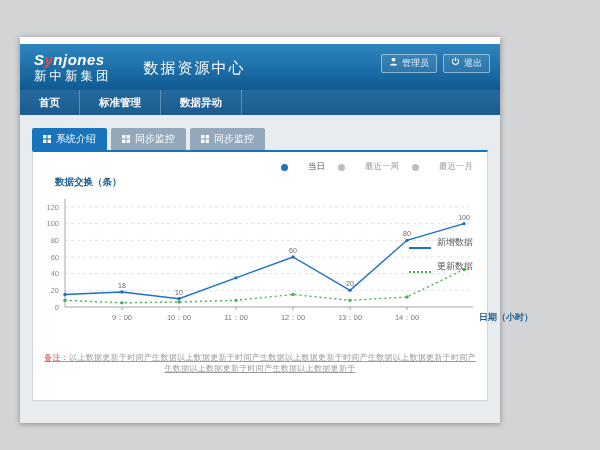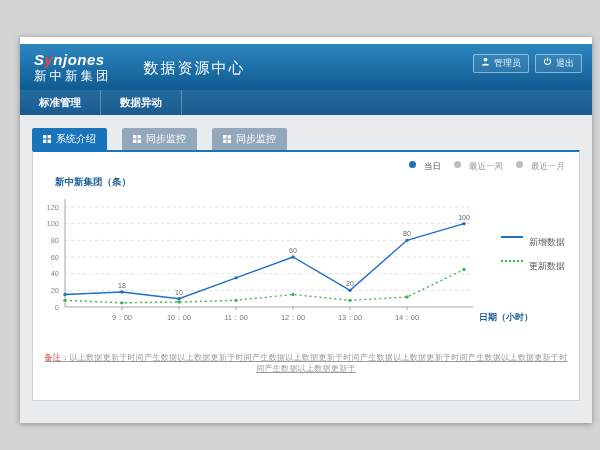--- a/index.html
+++ b/index.html
@@ -1,50 +1,50 @@
 <!DOCTYPE html>
 <html><head>
 <meta charset="utf-8">
 <style>
   html,body{margin:0;padding:0;}
   body{
     width:600px;height:450px;position:relative;overflow:hidden;
     background:#d2d4d5;
     font-family:"Liberation Sans","DejaVu Sans",sans-serif;
   }
-  .page{position:absolute;left:20px;top:37px;width:572px;height:386px;background:#fff;box-shadow:0 1px 6px rgba(0,0,0,.35);}
+  .page{position:absolute;left:20px;top:37px;width:480px;height:386px;background:#fff;box-shadow:0 1px 6px rgba(0,0,0,.35);}
   .header{position:absolute;top:7px;left:0;right:0;height:46px;background:linear-gradient(#2e86bf,#0f5a92);display:flex;align-items:center;}
   .logo{margin-left:14px;color:#fff;line-height:1.15;}
   .logo-en{font-size:15px;font-weight:bold;font-style:italic;letter-spacing:.5px;}
   .logo-en .accent{color:#f0433a;font-style:italic;}
   .logo-cn{font-size:12.5px;font-weight:normal;letter-spacing:3px;margin-top:1px;}
   .app-title{color:#fff;font-size:15px;font-weight:400;letter-spacing:2px;margin-left:32px;padding-top:3px;}
   .header-actions{position:absolute;right:10px;top:10px;display:flex;gap:6px;}
   .hbtn{display:flex;align-items:flex-start;gap:4px;font-size:9px;color:#eaf3fb;background:rgba(255,255,255,.08);
         border:1px solid rgba(255,255,255,.45);border-radius:2px;padding:2px 7px;cursor:pointer;}
   .nav{position:absolute;top:53px;left:0;right:0;height:25px;background:linear-gradient(#25699e,#1a5c8f);display:flex;}
   .nav-item{line-height:25px;padding:0 19px;font-size:10.5px;font-weight:bold;color:#fff;
             border-right:1px solid rgba(255,255,255,.28);cursor:pointer;}
   .content{position:absolute;top:78px;left:0;right:0;bottom:0;background:#e9ecee;}
-  .tabs-row{position:absolute;top:13px;left:12px;display:flex;gap:15px;}
+  .tabs-row{position:absolute;top:13px;left:12px;display:flex;gap:4px;}
   .tab{height:22px;display:flex;align-items:center;gap:5px;padding:0 11px;font-size:10px;color:#fff;
        background:#93a9bb;border-radius:2px 2px 0 0;cursor:pointer;white-space:nowrap;}
   .tab.active{background:#1a74bc;}
   .panel{position:absolute;top:35px;left:12px;right:12px;height:248px;background:#fff;
          border:1px solid #cfd6dc;border-top:2px solid #1a74bc;}
   #chart-svg{position:absolute;top:0;left:0;}
   svg text{font-family:"Liberation Sans","DejaVu Sans",sans-serif;}
   .filter-legend{position:absolute;top:9px;right:14px;display:flex;gap:13px;}
-  .f-item{display:flex;gap:8px;font-size:8.5px;color:#999;cursor:pointer;}
+  .f-item{display:flex;align-items:center;gap:20px;font-size:8.5px;color:#999;cursor:pointer;}
   .f-item.selected{color:#555;}
   .f-dot{width:7px;height:7px;border-radius:50%;background:#b9bfc4;}
   .f-item.selected .f-dot{background:#1a74bc;}
   .y-title{position:absolute;top:24px;left:22px;font-size:9.5px;font-weight:bold;color:#1b5e94;}
   .series-legend{position:absolute;right:14px;top:84px;}
-  .leg-item{display:flex;align-items:flex-start;gap:6px;margin-bottom:11px;cursor:pointer;}
+  .leg-item{display:flex;align-items:flex-end;gap:6px;margin-bottom:11px;cursor:pointer;}
   .leg-sample{width:22px;height:0;}
   .leg-label{font-size:9px;color:#555;}
   .note{position:absolute;left:10px;right:10px;bottom:26px;text-align:center;font-size:8px;color:#9a9a9a;letter-spacing:.3px;text-decoration:underline;}
   .note-prefix{color:#e23c30;}
 </style>
 </head>
 <body>
 
 <div class="page">
 
@@ -66,20 +66,21 @@
           <span><svg width="9" height="9" viewBox="0 0 9 9">
               <path d="M4.5 0.6 V4" stroke="#fff" stroke-width="1.2" fill="none"></path>
               <path d="M2.6 1.9 a3.1 3.1 0 1 0 3.8 0" stroke="#fff" stroke-width="1.1" fill="none"></path>
             </svg></span>
           <span>退出</span>
         </div>
       </div>
   </div>
 
   <div class="nav">
+      <div class="nav-item">首页</div>
       <div class="nav-item">标准管理</div>
       <div class="nav-item">数据异动</div>
     </div>
 
   <div class="content">
     <div class="tabs-row">
         <div class="tab active">
           <span><svg width="8" height="8" viewBox="0 0 8 8">
               <rect x="0" y="0" width="3.4" height="3.4" fill="#fff"></rect>
               <rect x="4.6" y="0" width="3.4" height="3.4" fill="#fff"></rect>
@@ -170,21 +171,21 @@
           </span>
           <span class="f-item">
             <span class="f-dot"></span>
             <span>最近一周</span>
           </span>
           <span class="f-item">
             <span class="f-dot"></span>
             <span>最近一月</span>
           </span>
         </div>
-      <div class="y-title">新中新集团（条）</div>
+      <div class="y-title">数据交换（条）</div>
       <div class="series-legend">
           <div class="leg-item">
             <span class="leg-sample" style="border-top:2px solid #1d6fc8"></span>
             <span class="leg-label">新增数据</span>
           </div>
           <div class="leg-item">
             <span class="leg-sample" style="border-top:2px dotted #44b34f"></span>
             <span class="leg-label">更新数据</span>
           </div>
         </div>

